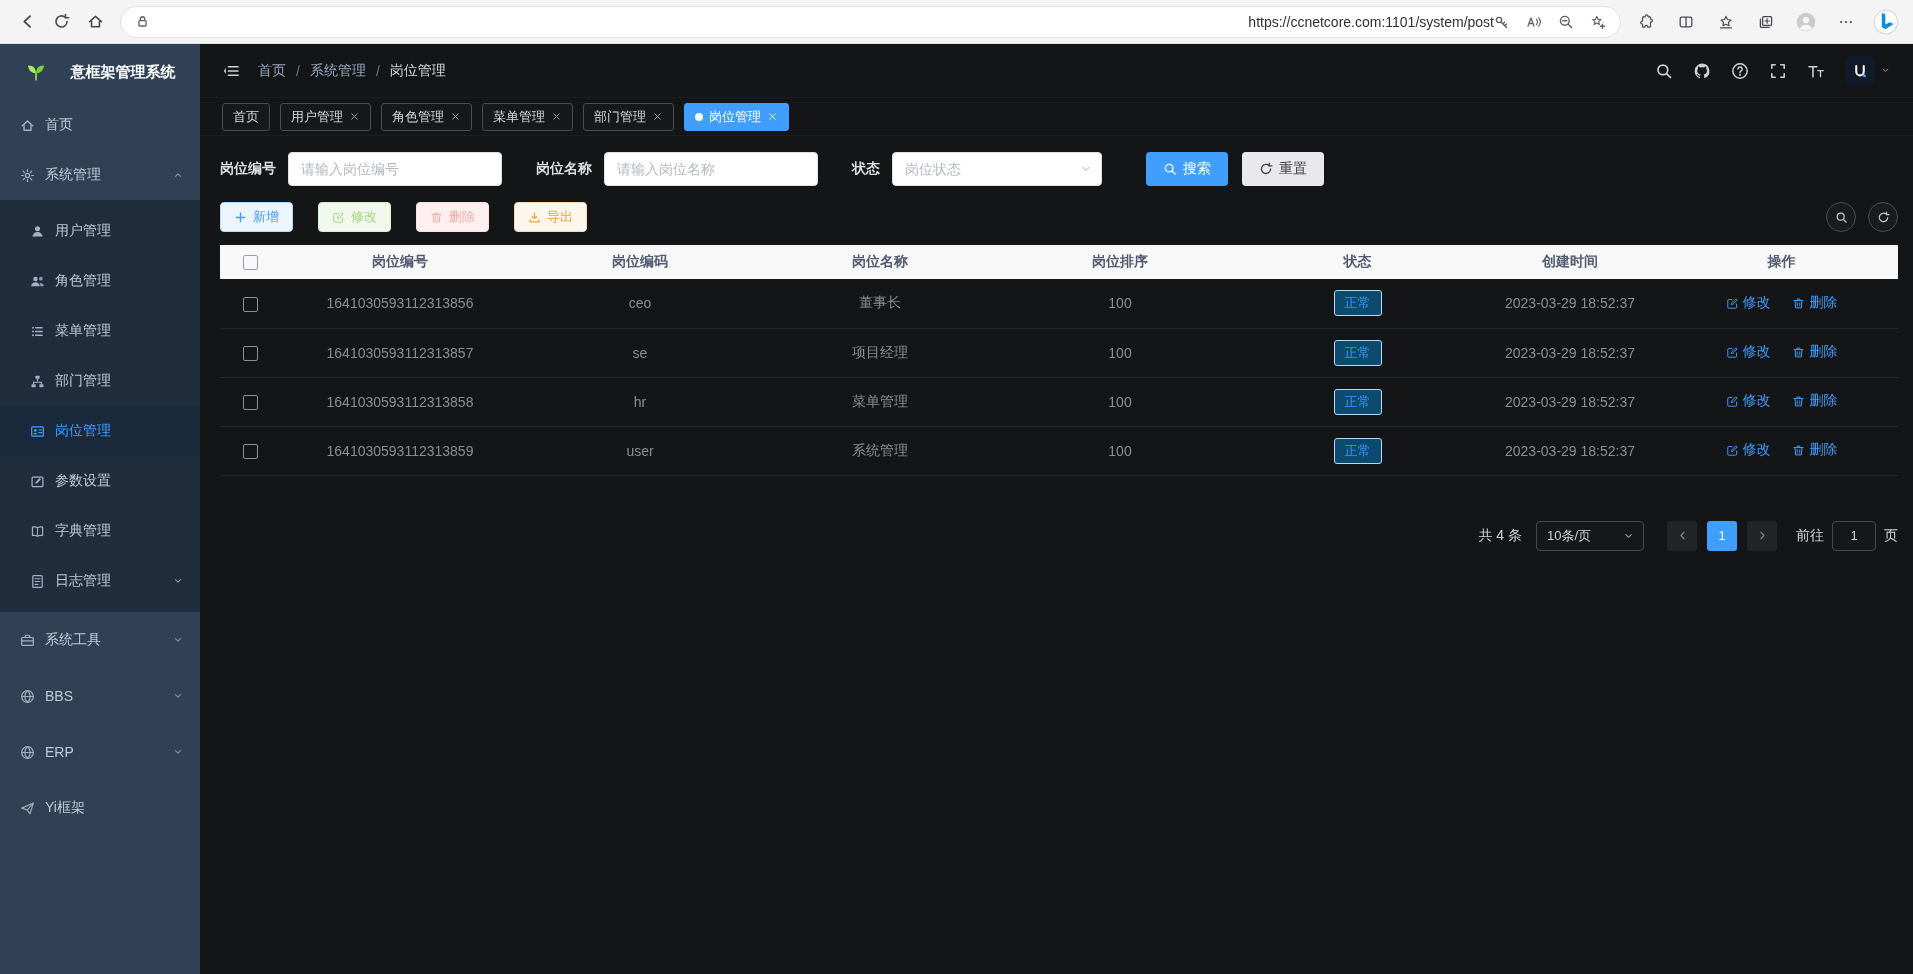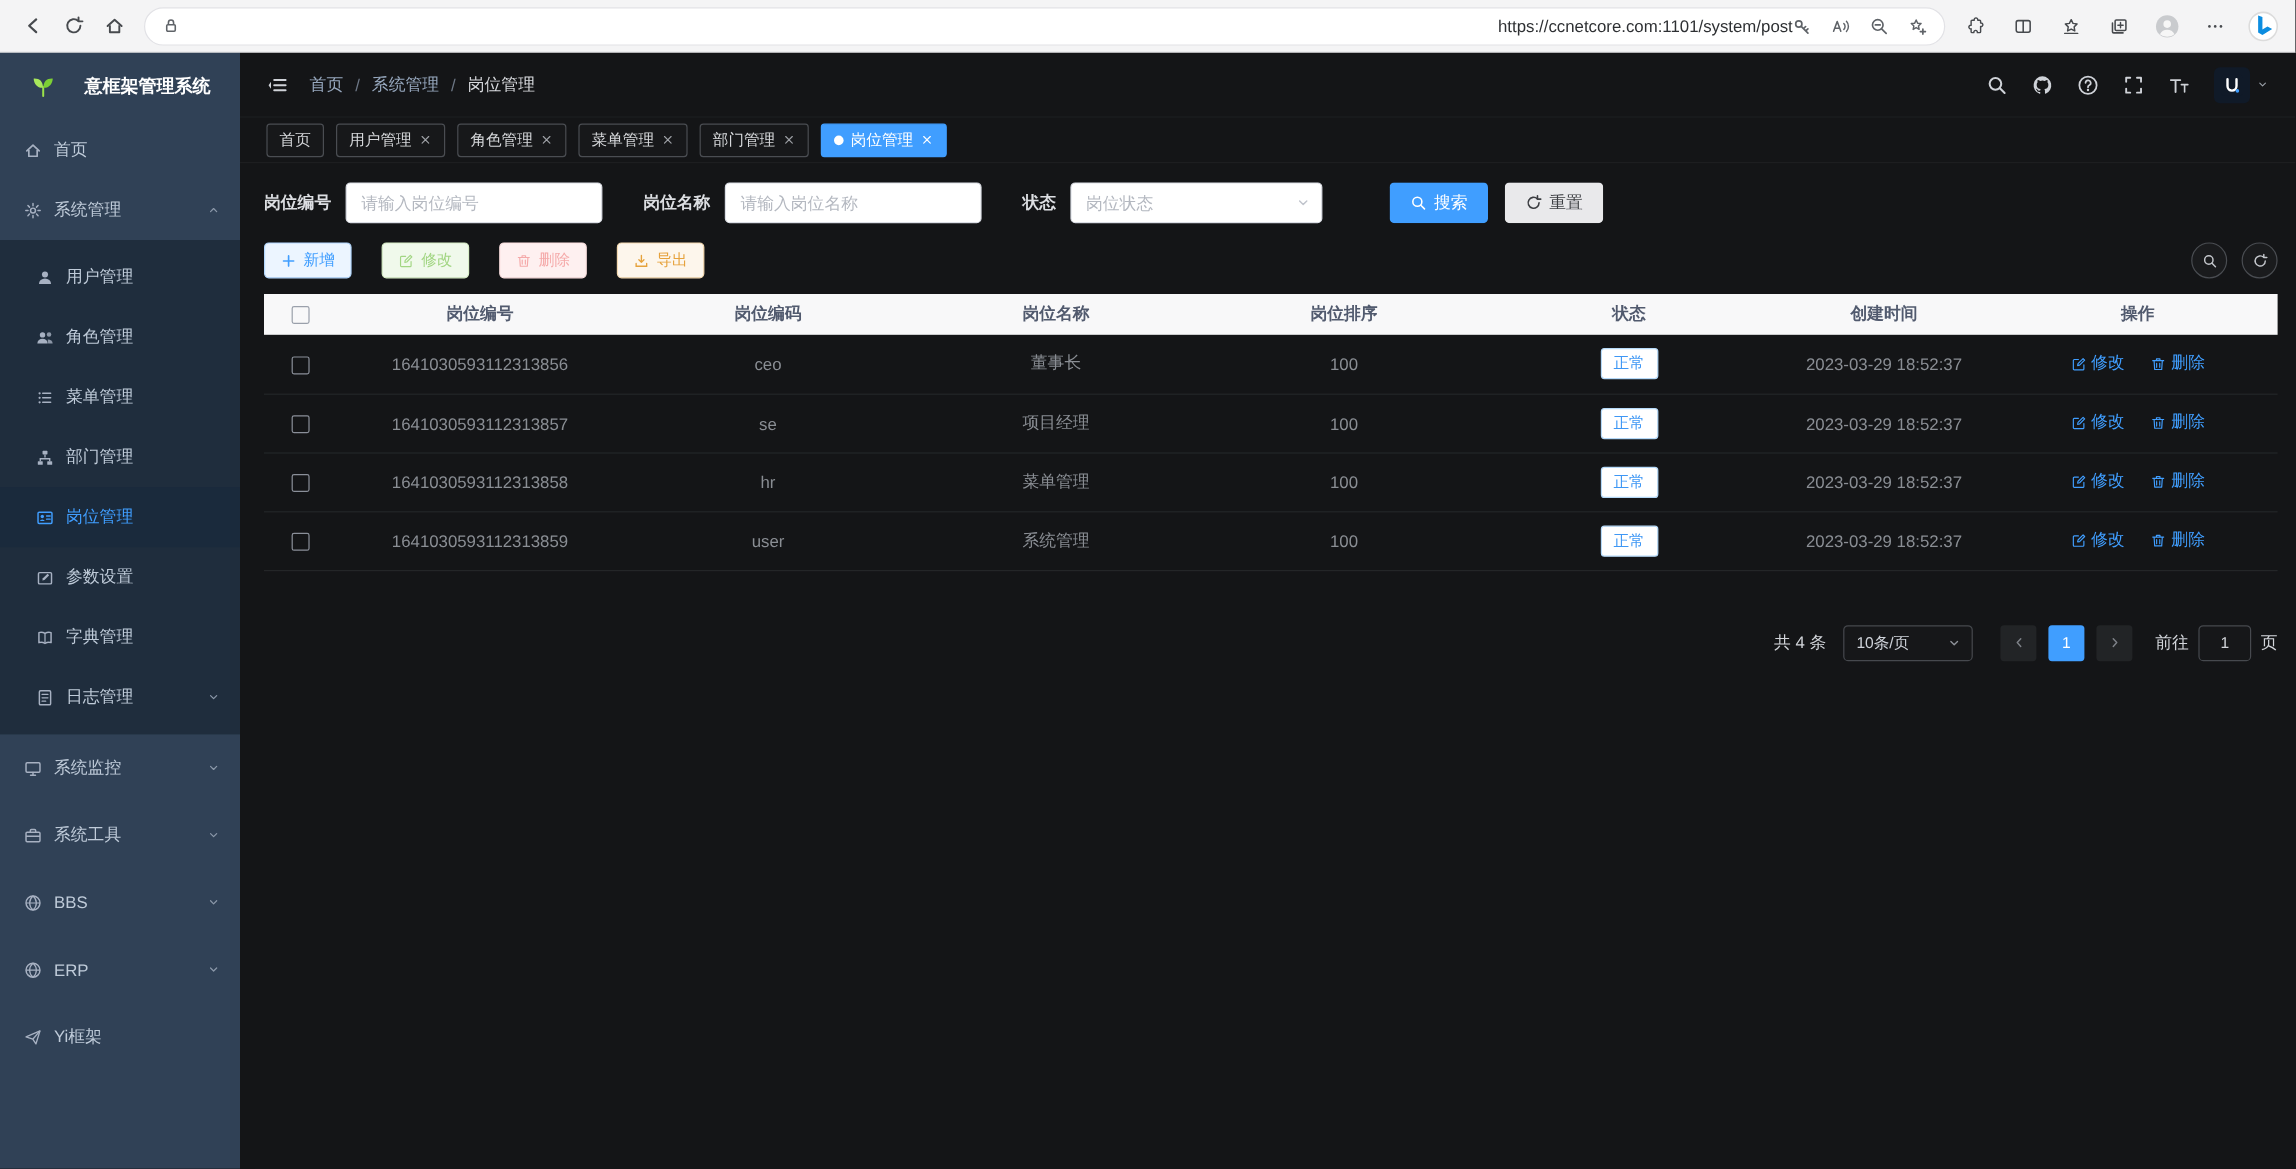--- a/index.html
+++ b/index.html
@@ -66,39 +66,39 @@
   .search-row { display: flex; align-items: center; margin-bottom: 16px; }
   .field { display: flex; align-items: center; margin-right: 34px; }
   .field > label { font-size: 14px; font-weight: bold; color: #dcdee2; margin-right: 12px; white-space: nowrap; }
   .text-input { width: 214px; height: 34px; border: 1px solid #dcdfe6; border-radius: 4px; background: #fff; padding: 0 12px; font-size: 14px; color: #333; outline: none; }
   .text-input::placeholder { color: #b4b8c0; }
   .select-box { position: relative; width: 210px; }
   .select-box .text-input { width: 100%; padding-right: 30px; cursor: pointer; }
   .select-box .chev { position: absolute; right: 9px; top: 50%; transform: translateY(-50%); color: #c0c4cc; font-size: 14px; }
   .btn { display: inline-flex; align-items: center; gap: 6px; height: 34px; padding: 0 16px; border-radius: 4px; font-size: 14px; cursor: pointer; border: 1px solid transparent; }
   .btn .i { font-size: 14px; }
-  .btn-primary { background: #409eff; color: #fff; margin-left: 22px; text-align: right; }
+  .btn-primary { background: #409eff; color: #fff; margin-left: 10px; text-align: right; }
   .btn-plain { background: #e9e9eb; color: #3c3e42; margin-left: 14px; }
 
   .toolbar { display: flex; align-items: center; margin-bottom: 13px; }
   .tbtn { display: inline-flex; align-items: center; gap: 6px; height: 30px; padding: 0 13px; border-radius: 4px; font-size: 13px; margin-right: 25px; border: 1px solid; cursor: pointer; }
   .tbtn .i { font-size: 13px; }
   .tbtn-add { background: #ecf5ff; border-color: #b3d8ff; color: #409eff; }
   .tbtn-edit { background: #f0f9eb; border-color: #d8eec7; color: #a2d683; cursor: not-allowed; }
   .tbtn-del { background: #fef0f0; border-color: #fde2e2; color: #f5a9a9; cursor: not-allowed; }
   .tbtn-export { background: #fdf6ec; border-color: #f5dab1; color: #e6a23c; }
   .tool-circles { margin-left: auto; display: flex; gap: 12px; }
   .circle-btn { width: 30px; height: 30px; border-radius: 50%; border: 1px solid #4a4d52; background: #1a1b1d; color: #c3c6cb; display: flex; align-items: center; justify-content: center; font-size: 13px; cursor: pointer; }
 
   table.grid { width: 100%; border-collapse: collapse; table-layout: fixed; }
   table.grid thead th { background: #f8f8f9; color: #515a6e; font-weight: bold; font-size: 14px; height: 34px; text-align: center; }
   table.grid tbody td { height: 49px; text-align: center; font-size: 14px; color: #8a8e94; border-bottom: 1px solid #242628; }
   .checkbox { display: inline-block; width: 15px; height: 15px; border: 1px solid #8a8f99; border-radius: 2px; background: transparent; cursor: pointer; vertical-align: middle; }
   thead .checkbox { border-color: #9aa0ab; }
-  .pill { display: inline-block; padding: 3px 10px; border-radius: 3px; background: #ffffff; border: 1px solid #b5d9f8; color: #3e97f5; font-size: 13px; }
+  .pill { display: inline-block; padding: 3px 10px; border-radius: 3px; background: #0c4a6e; border: 1px solid #b5d9f8; color: #3e97f5; font-size: 13px; }
   .link { color: #409eff; font-size: 14px; display: inline-flex; align-items: center; gap: 4px; margin: 0 9px; cursor: pointer; }
   .link .i { font-size: 13px; }
 
   .pagination { display: flex; align-items: center; justify-content: flex-end; margin-top: 45px; color: #d2d5da; font-size: 14px; }
   .pagination .total { margin-right: 14px; }
   .page-select { position: relative; width: 108px; height: 30px; border: 1px solid #46494e; border-radius: 4px; background: #161719; display: flex; align-items: center; padding: 0 24px 0 10px; font-size: 13px; color: #cfd3da; cursor: pointer; margin-right: 18px; }
   .page-select .chev { position: absolute; right: 8px; top: 50%; transform: translateY(-50%); color: #8f939a; font-size: 13px; }
   .page-btn { min-width: 30px; height: 30px; border-radius: 3px; display: inline-flex; align-items: center; justify-content: center; background: #222426; color: #7d8187; font-size: 13px; margin: 0 5px; cursor: pointer; }
   .page-btn.current { background: #409eff; color: #fff; cursor: default; }
   .goto { margin-left: 14px; margin-right: 8px; }
@@ -346,34 +346,20 @@
                 <path d="M5.4 5h5.2M5.4 8h5.2M5.4 11h3.2" stroke="currentColor" stroke-width="1.2" stroke-linecap="round"></path>
               </svg>
             </span>
           <span>日志管理</span>
           <span class="i chev">
               <svg viewBox="0 0 16 16" aria-hidden="true">
                 <path d="M4.6 6.2 8 9.6l3.4-3.4" fill="none" stroke="currentColor" stroke-width="1.4" stroke-linecap="round" stroke-linejoin="round"></path>
               </svg>
             </span>
         </div>
-      </div>
-      <div class="menu-item group">
-        <span class="i">
-            <svg viewBox="0 0 16 16" aria-hidden="true">
-              <rect x="1.8" y="2.8" width="12.4" height="8.4" rx="1" fill="none" stroke="currentColor" stroke-width="1.3"></rect>
-              <path d="M5.8 14h4.4M8 11.4V14" stroke="currentColor" stroke-width="1.3" stroke-linecap="round"></path>
-            </svg>
-          </span>
-        <span>系统监控</span>
-        <span class="i chev">
-            <svg viewBox="0 0 16 16" aria-hidden="true">
-              <path d="M4.6 6.2 8 9.6l3.4-3.4" fill="none" stroke="currentColor" stroke-width="1.4" stroke-linecap="round" stroke-linejoin="round"></path>
-            </svg>
-          </span>
       </div>
       <div class="menu-item group">
         <span class="i">
             <svg viewBox="0 0 16 16" aria-hidden="true">
               <rect x="1.8" y="4.8" width="12.4" height="8.4" rx="1" fill="none" stroke="currentColor" stroke-width="1.3"></rect>
               <path d="M5.6 4.8V3.4a1 1 0 0 1 1-1h2.8a1 1 0 0 1 1 1v1.4M1.8 8.4h12.4" fill="none" stroke="currentColor" stroke-width="1.3"></path>
             </svg>
           </span>
         <span>系统工具</span>
         <span class="i chev">

